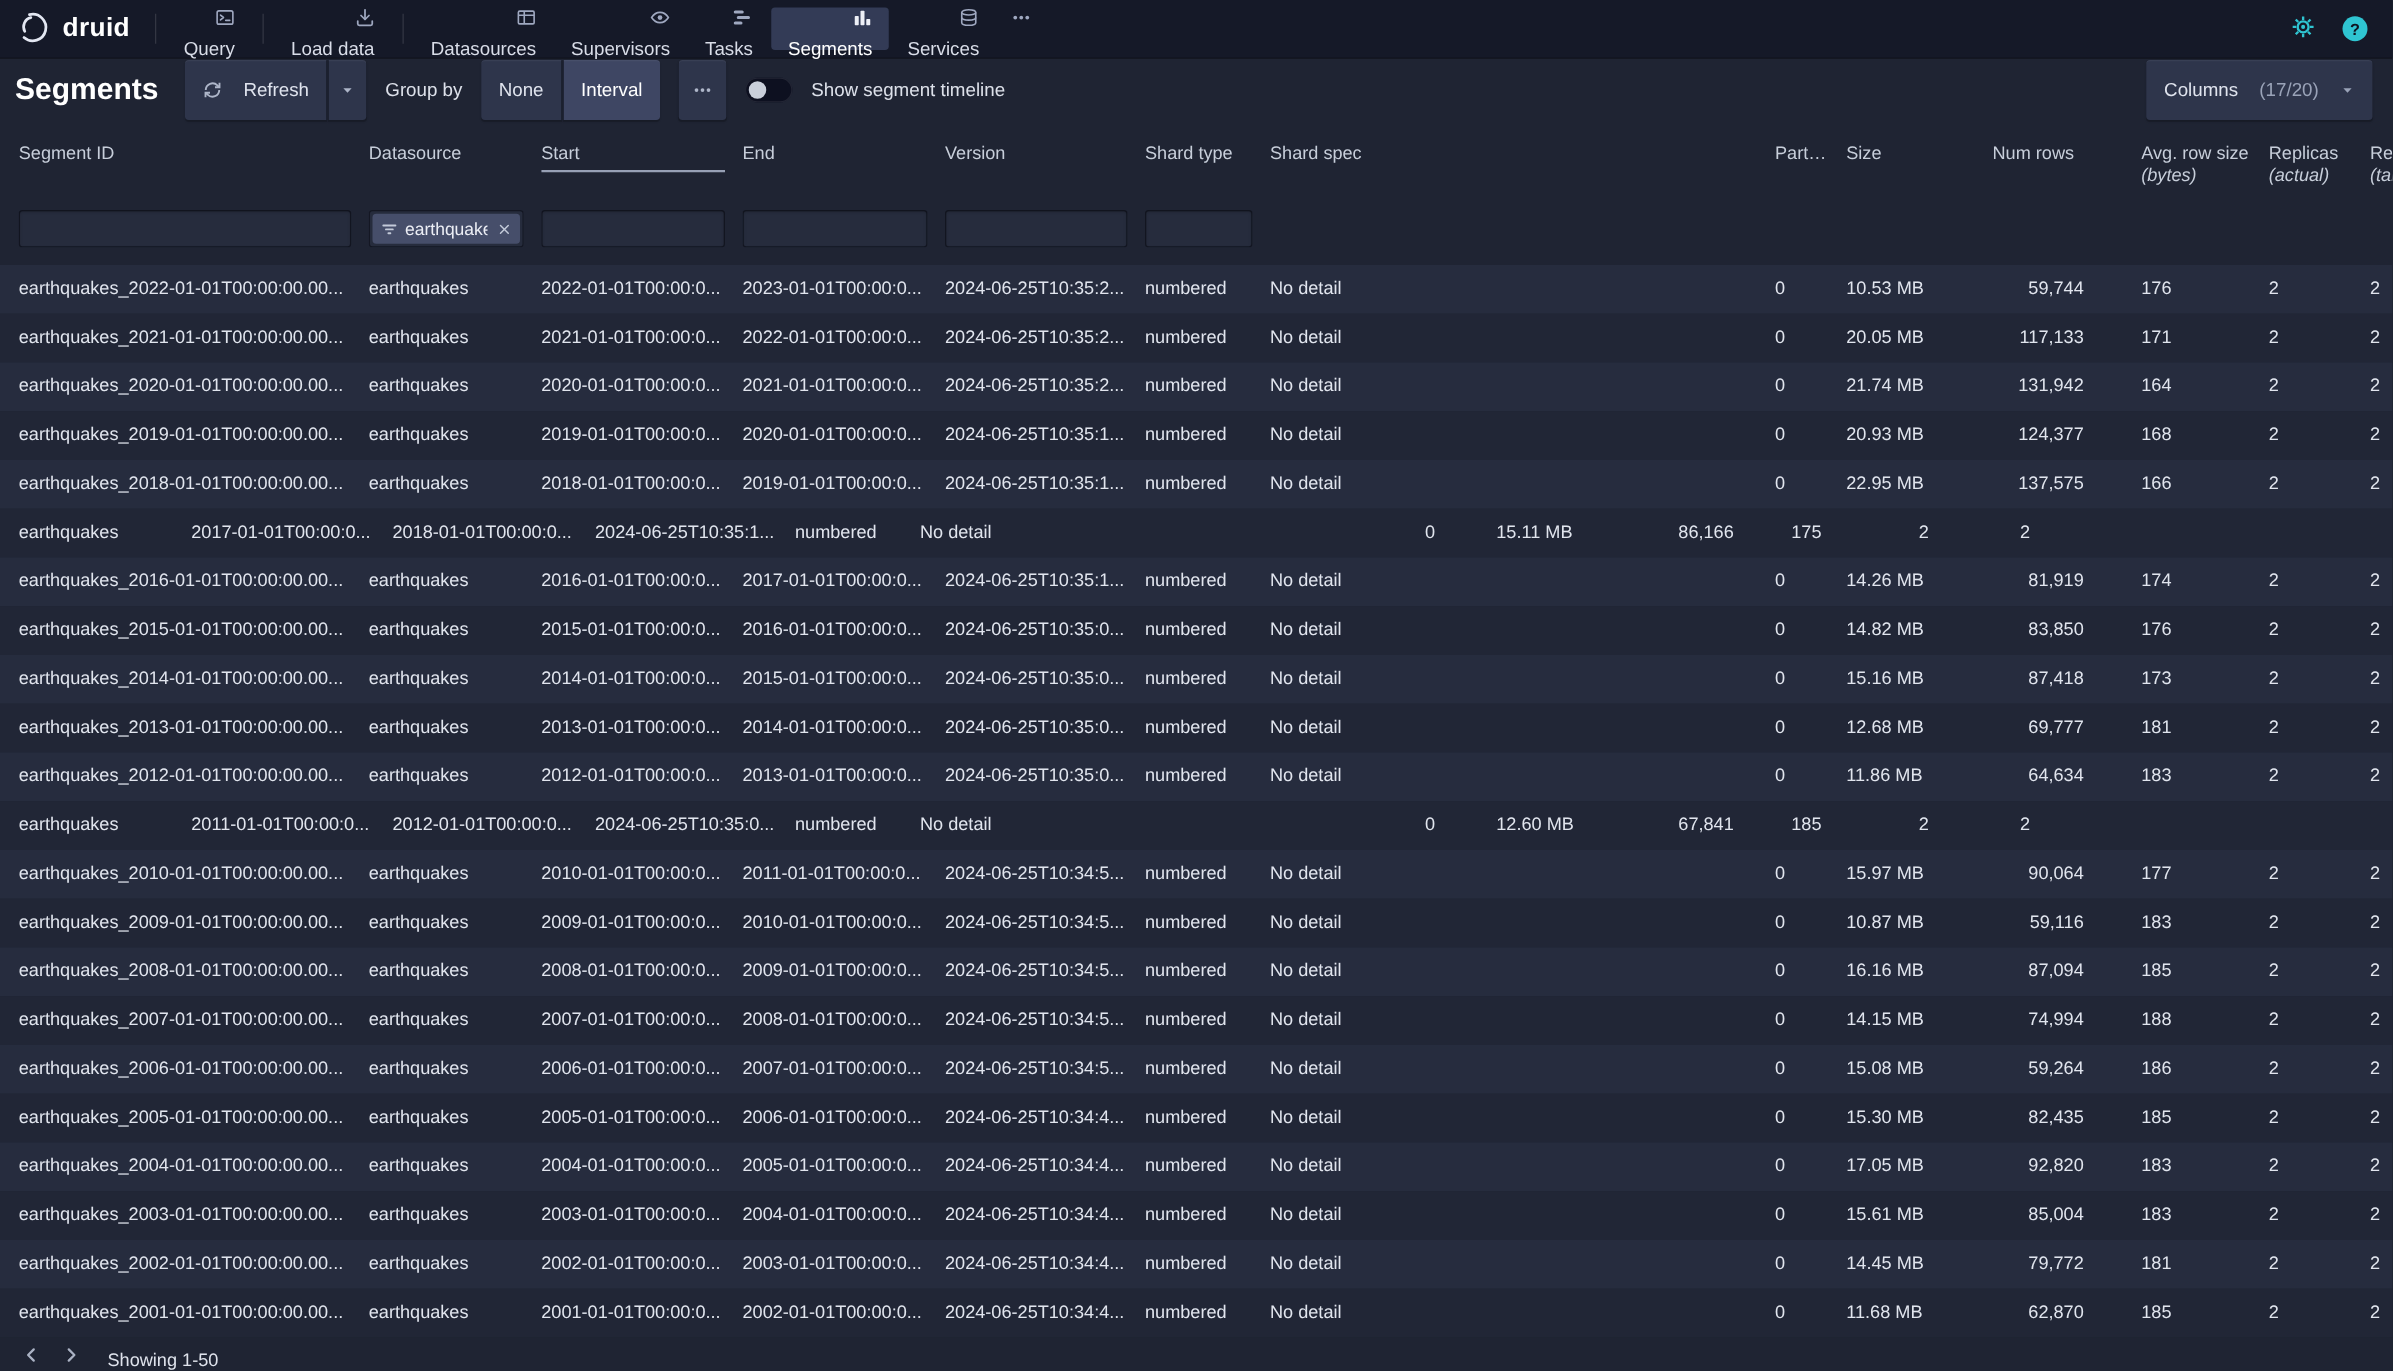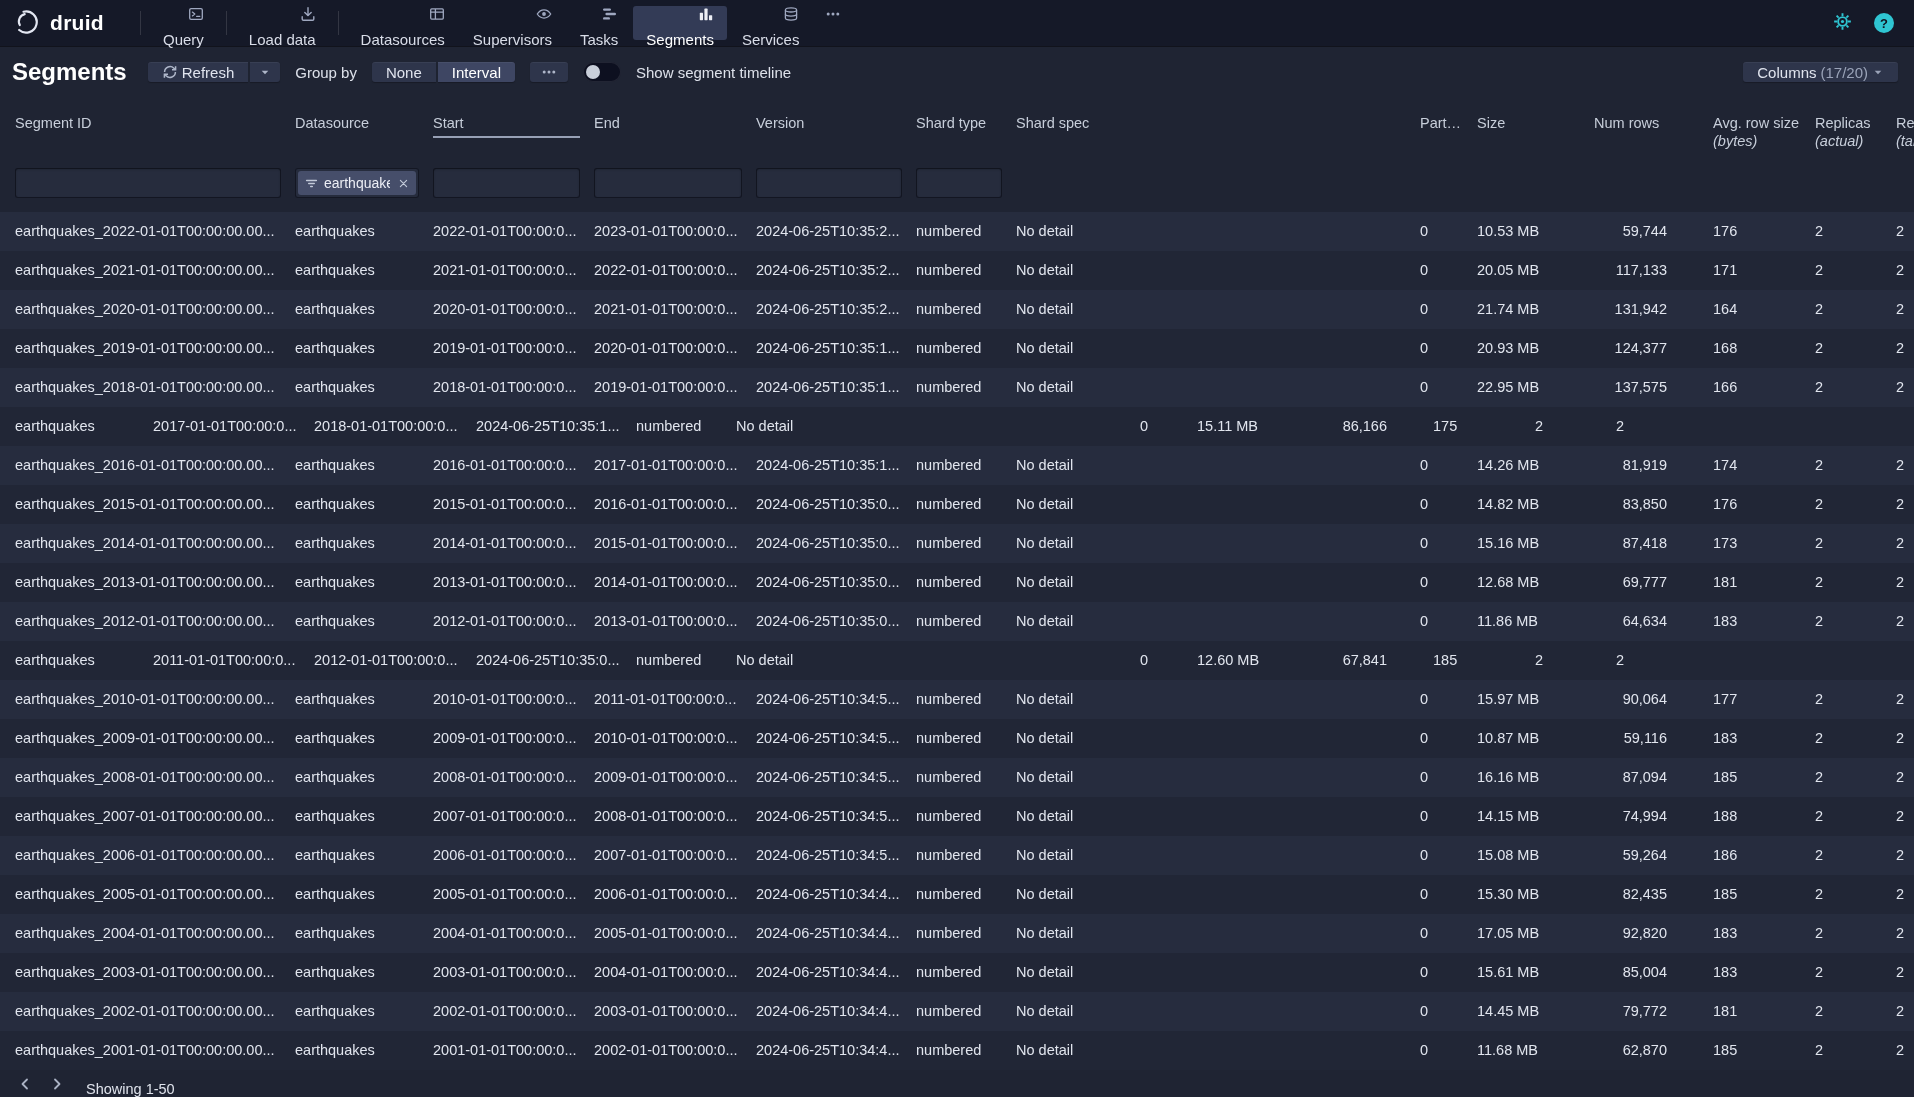--- a/index.html
+++ b/index.html
@@ -13,21 +13,21 @@
   .app { height: 1097px; display: flex; flex-direction: column; }
 
   
   .navbar {
     height: 46px; flex: none;
     background: #151928;
     display: flex; align-items: center;
     padding: 0 14px;
     box-shadow: 0 1px 0 rgba(0,0,0,0.45);
   }
-  .brand { display: flex; align-items: center; gap: 9px; cursor: pointer; margin-right: 28px; }
+  .brand { display: flex; align-items: center; gap: 9px; cursor: pointer; margin-right: 12px; }
   .brand-text { color: #ffffff; font-size: 21px; font-weight: 600; letter-spacing: .3px; }
   .nav-divider { width: 1px; height: 24px; background: rgba(255,255,255,0.13); margin: 0 8px; flex: none; }
   .nav-items { display: flex; align-items: center; height: 100%; }
   .nav-item {
     display: inline-flex; align-items: flex-end; gap: 9px;
     height: 34px; padding: 0 13px; border: none; border-radius: 3px;
     background: transparent; color: #d9dde8; font-family: inherit; font-size: 15px; cursor: pointer;
     margin: 0 1px;
     flex-direction: column;
   }
@@ -47,22 +47,22 @@
 
   
   .controls {
     height: 52px; flex: none;
     display: flex; align-items: center; gap: 15px;
     padding: 0 16px 0 12px;
   }
   .page-title { font-size: 24px; font-weight: 700; color: #ffffff; margin-right: 6px; }
   .btn-group { display: flex; gap: 2px; }
   .btn {
-    display: inline-flex; align-items: center; gap: 4px;
-    height: 20px; padding: 0 14px;
+    display: inline-flex; align-items: center; gap: 17px;
+    height: 48px; padding: 0 14px;
     background: #2e354b; color: #e0e4ee;
     border: none; border-radius: 3px;
     font-family: inherit; font-size: 15px; cursor: pointer;
     box-shadow: inset 0 1px 0 rgba(255,255,255,0.05), 0 1px 1px rgba(0,0,0,0.25);
   }
   .btn .icon { display: inline-flex; color: #aeb6c9; }
   .btn-group .btn:first-child { border-top-right-radius: 0; border-bottom-right-radius: 0; }
   .btn-group .btn:last-child { border-top-left-radius: 0; border-bottom-left-radius: 0; }
   .caret-btn { padding: 0 9px; }
   .btn.seg.active { background: #3e4663; color: #ffffff; }

